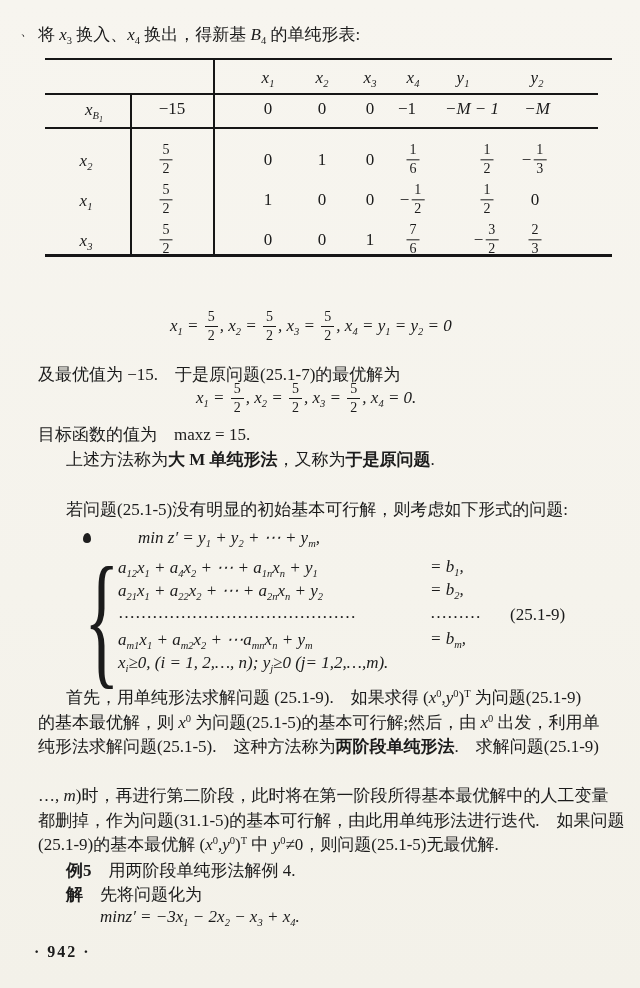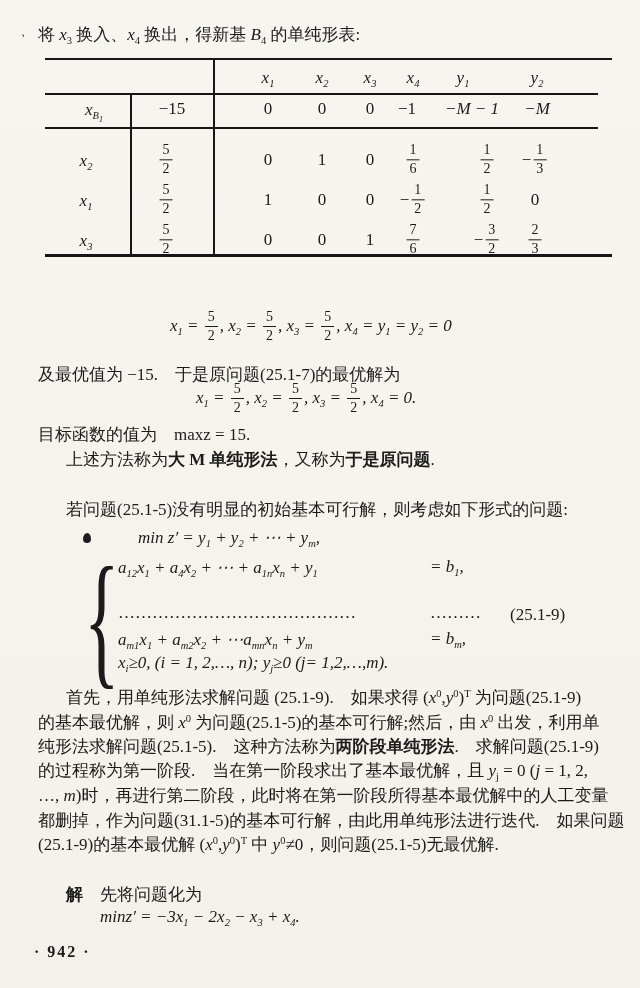--- a/index.html
+++ b/index.html
@@ -104,38 +104,42 @@
   <div class="ln" style="left:66px;top:499px">若问题(25.1-5)没有明显的初始基本可行解，则考虑如下形式的问题:</div>
 
   <div class="blob"></div>
   <div class="ln it" style="left:138px;top:527px">min <i>z</i>′ = <i>y</i><sub>1</sub> + <i>y</i><sub>2</sub> + ⋯ + <i>y</i><sub>m</sub>,</div>
 
   <div class="brace">{</div>
   <div class="sysrow it" style="top:557px">
     <span><i>a</i><sub>12</sub><i>x</i><sub>1</sub> + <i>a</i><sub>4</sub><i>x</i><sub>2</sub> + ⋯ + <i>a</i><sub>1n</sub><i>x</i><sub>n</sub> + <i>y</i><sub>1</sub></span>
     <span class="rhs">= <i>b</i><sub>1</sub>,</span>
   </div>
+  <div class="sysrow it" style="top:580px">
+    <span><i>a</i><sub>21</sub><i>x</i><sub>1</sub> + <i>a</i><sub>22</sub><i>x</i><sub>2</sub> + ⋯ + <i>a</i><sub>2n</sub><i>x</i><sub>n</sub> + <i>y</i><sub>2</sub></span>
+    <span class="rhs">= <i>b</i><sub>2</sub>,</span>
+  </div>
   <div class="sysrow" style="top:603px">
     <span>……………………………………</span>
     <span class="rhs">………</span>
   </div>
   <div class="sysrow it" style="top:629px">
     <span><i>a</i><sub>m1</sub><i>x</i><sub>1</sub> + <i>a</i><sub>m2</sub><i>x</i><sub>2</sub> + ⋯<i>a</i><sub>mn</sub><i>x</i><sub>n</sub> + <i>y</i><sub>m</sub></span>
     <span class="rhs">= <i>b</i><sub>m</sub>,</span>
   </div>
   <div class="sysrow it" style="top:653px">
     <span><i>x</i><sub>i</sub>≥0, (<i>i</i> = 1, 2,…, <i>n</i>);  <i>y</i><sub>j</sub>≥0 (<i>j</i>= 1,2,…,<i>m</i>).</span>
   </div>
   <div class="ln" style="left:510px;top:604px">(25.1-9)</div>
 
   <div class="ln" style="left:66px;top:687px">首先，用单纯形法求解问题 (25.1-9).　如果求得 (<i>x</i><sup>0</sup>,<i>y</i><sup>0</sup>)<sup>T</sup> 为问题(25.1-9)</div>
   <div class="ln" style="left:38px;top:712px">的基本最优解，则 <i>x</i><sup>0</sup> 为问题(25.1-5)的基本可行解;然后，由 <i>x</i><sup>0</sup> 出发，利用单</div>
   <div class="ln" style="left:38px;top:736px">纯形法求解问题(25.1-5).　这种方法称为<b>两阶段单纯形法</b>.　求解问题(25.1-9)</div>
-  <div class="ln" style="left:38px;top:760px">的过程称为第一阶段.　当在第一阶段求出了基本最优解，且 <i>y</i><sub>j</sub> = 0 (<i>j</i> = 1, 2,</div>
   <div class="ln" style="left:38px;top:785px">…, <i>m</i>)时，再进行第二阶段，此时将在第一阶段所得基本最优解中的人工变量</div>
   <div class="ln" style="left:38px;top:810px">都删掉，作为问题(31.1-5)的基本可行解，由此用单纯形法进行迭代.　如果问题</div>
   <div class="ln" style="left:38px;top:834px">(25.1-9)的基本最优解 (<i>x</i><sup>0</sup>,<i>y</i><sup>0</sup>)<sup>T</sup> 中 <i>y</i><sup>0</sup>≠0，则问题(25.1-5)无最优解.</div>
 
+  <div class="ln" style="left:66px;top:860px"><b>例5</b>　用两阶段单纯形法解例 4.</div>
   <div class="ln" style="left:66px;top:884px"><b>解</b>　先将问题化为</div>
   <div class="ln it" style="left:100px;top:906px">min<i>z</i>′ = −3<i>x</i><sub>1</sub> − 2<i>x</i><sub>2</sub> − <i>x</i><sub>3</sub> + <i>x</i><sub>4</sub>.</div>
 
   <div class="ln pageno" style="left:34px;top:942px">· 942 ·</div>
 </div>
 
 </body></html>

